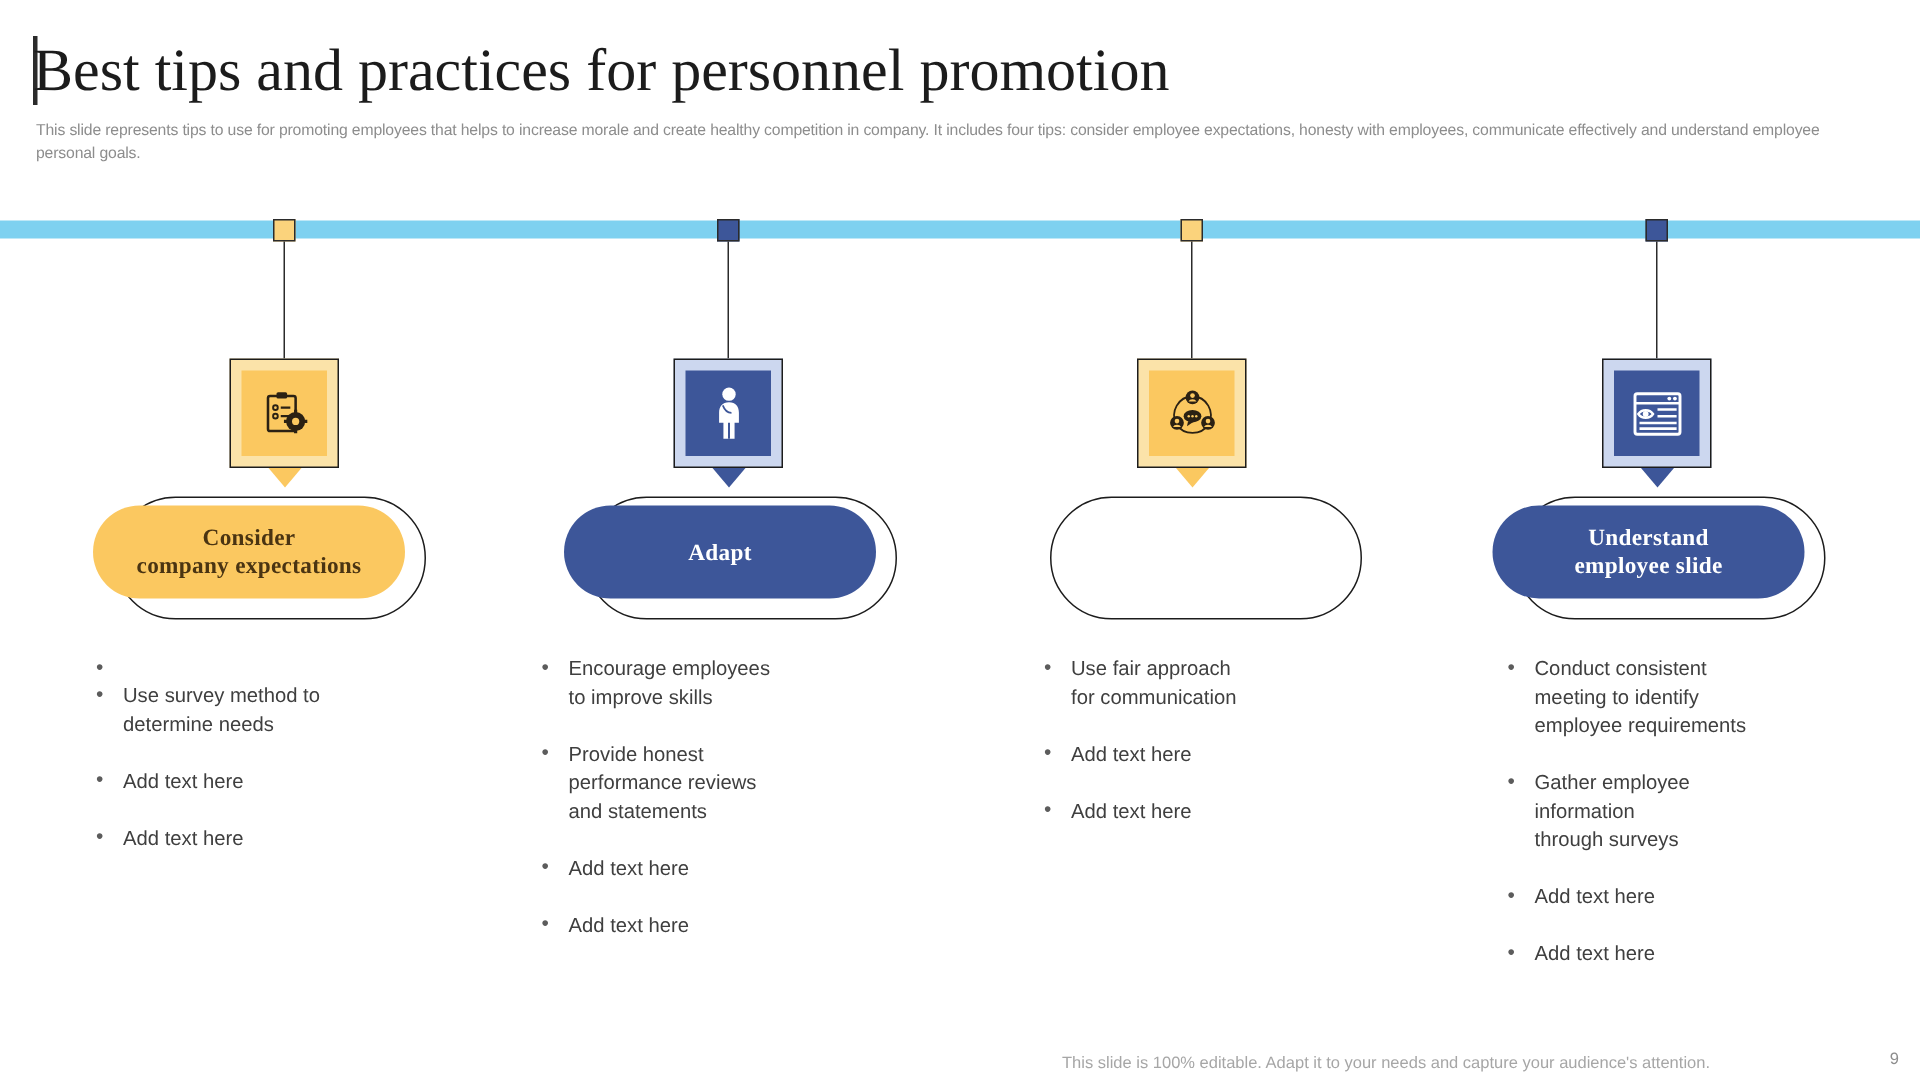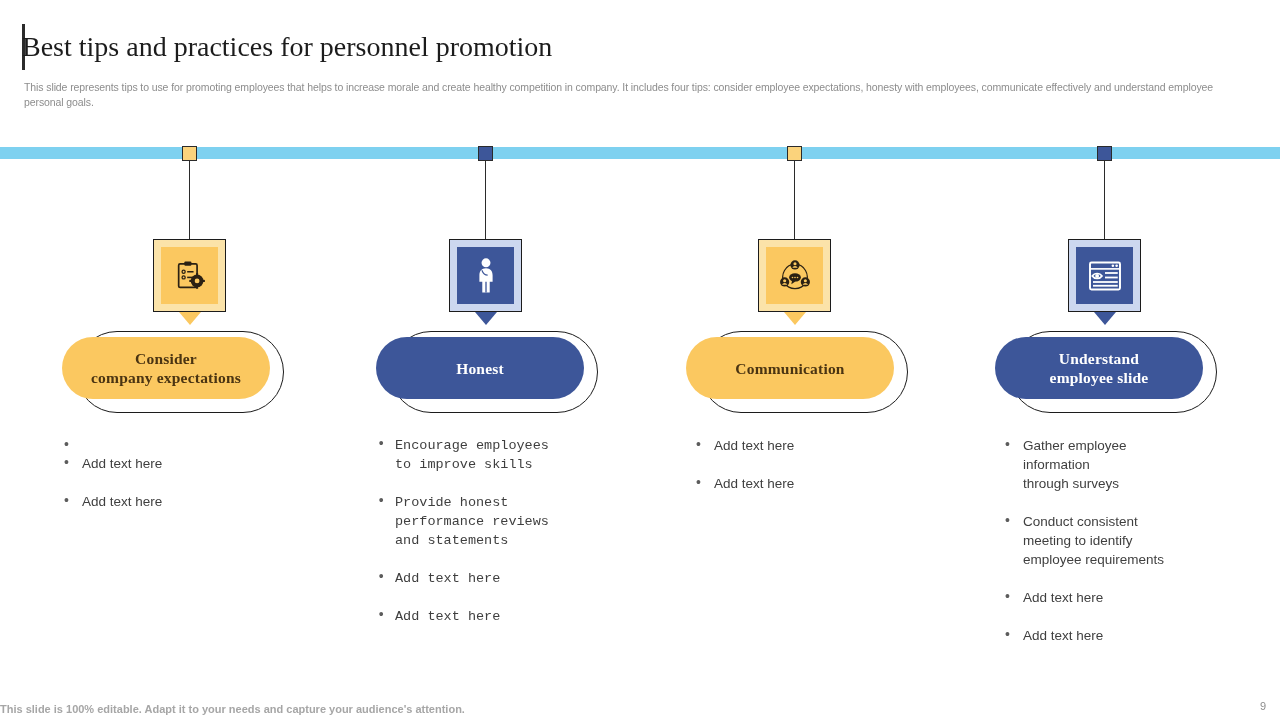--- a/index.html
+++ b/index.html
@@ -21,21 +21,21 @@
     left: 22px; top: 22px; width: 1236px;
   }
   .title-rule {
     position: absolute;
     left: 22px; top: 24px;
     width: 3px; height: 46px;
     background: #2b2b2b;
   }
   .page-title {
     font-family: "Liberation Serif", serif;
-    font-size: 28px;
+    font-size: 40px;
     line-height: 50px;
     color: #1c1c1c;
     letter-spacing: 0px;
     white-space: nowrap;
   }
   .subtitle {
     position: absolute;
     left: 24px; top: 80px;
     width: 1200px;
     font-size: 10.5px;
@@ -155,24 +155,23 @@
     font-size: 14px;
     color: #5c5c5c;
   }
   .bullet.empty { margin-bottom: 0px; min-height: 18px; }
 
   
   .footer-note {
     position: absolute;
     left: 0; top: 703px;
     width: 1140px;
-    text-align: left;
+    text-align: right;
     font-size: 11px;
     color: #a6a6a6;
-    font-weight: bold;
   }
   .page-num {
     position: absolute;
     right: 14px; top: 700px;
     font-size: 11px;
     color: #8d8d8d;
   }
 </style>
 </head>
 <body>
@@ -218,20 +217,21 @@
       <div class="pill-fill yellow">
         <div class="pill-text">
           <div>Consider</div>
           <div>company expectations</div>
         </div>
       </div>
     </div>
 
     <div class="bullets" style="left:48px;">
       <div class="bullet empty"></div>
+      <div class="bullet">Use survey  method to<br>determine needs</div>
       <div class="bullet">Add text here</div>
       <div class="bullet">Add text here</div>
     </div>
   </div>
 
   <div class="col" style="left:331px">
     <div class="node-marker blue" style="left:147px"></div>
     <div class="connector" style="left:154px; height:78px;"></div>
 
     <div class="icon-card blue" style="left:118px; top:239px;">
@@ -243,26 +243,26 @@
           <path d="M11 16 C12.5 20 15 22 18 22" fill="none" stroke="#3d5699" stroke-width="1.4"></path>
         </svg>
       </div>
       <div class="icon-arrow blue"></div>
     </div>
 
     <div class="pill-wrap" style="left:45px; top:325px;">
       <div class="pill-outline"></div>
       <div class="pill-fill blue">
         <div class="pill-text">
-          <div>Honest</div>
+          <div>Adapt</div>
         </div>
       </div>
     </div>
 
-    <div class="bullets" style="left:44px;font-family:Liberation Mono, monospace;">
+    <div class="bullets" style="left:28px;">
       <div class="bullet">Encourage employees<br>to improve skills</div>
       <div class="bullet">Provide honest<br>performance  reviews<br>and statements</div>
       <div class="bullet">Add text here</div>
       <div class="bullet">Add text here</div>
     </div>
   </div>
 
   <div class="col" style="left:641px">
     <div class="node-marker yellow" style="left:146px"></div>
     <div class="connector" style="left:153px; height:78px;"></div>
@@ -287,28 +287,24 @@
           <circle cx="20.6" cy="25" r="1.1" fill="#fbc860"></circle>
           <circle cx="24" cy="25" r="1.1" fill="#fbc860"></circle>
           <circle cx="27.4" cy="25" r="1.1" fill="#fbc860"></circle>
         </svg>
       </div>
       <div class="icon-arrow yellow"></div>
     </div>
 
     <div class="pill-wrap" style="left:45px; top:325px;">
       <div class="pill-outline"></div>
-      <div class="pill-fill yellow">
-        <div class="pill-text">
-          <div>Communication</div>
-        </div>
-      </div>
     </div>
 
     <div class="bullets" style="left:53px;">
+      <div class="bullet">Use fair approach<br>for communication</div>
       <div class="bullet">Add text here</div>
       <div class="bullet">Add text here</div>
     </div>
   </div>
 
   <div class="col" style="left:950px">
     <div class="node-marker blue" style="left:147px"></div>
     <div class="connector" style="left:154px; height:78px;"></div>
 
     <div class="icon-card blue" style="left:118px; top:239px;">
@@ -335,22 +331,22 @@
       <div class="pill-outline"></div>
       <div class="pill-fill blue">
         <div class="pill-text">
           <div>Understand</div>
           <div>employee slide</div>
         </div>
       </div>
     </div>
 
     <div class="bullets" style="left:53px;">
+      <div class="bullet">Conduct consistent<br>meeting to identify<br>employee requirements</div>
       <div class="bullet">Gather employee<br>information<br>through  surveys</div>
-      <div class="bullet">Conduct consistent<br>meeting to identify<br>employee requirements</div>
       <div class="bullet">Add text here</div>
       <div class="bullet">Add text here</div>
     </div>
   </div>
 
   <div class="footer-note">This slide is 100% editable. Adapt it to your needs and capture your audience's attention.</div>
   <div class="page-num">9</div>
 
 </div>
 

